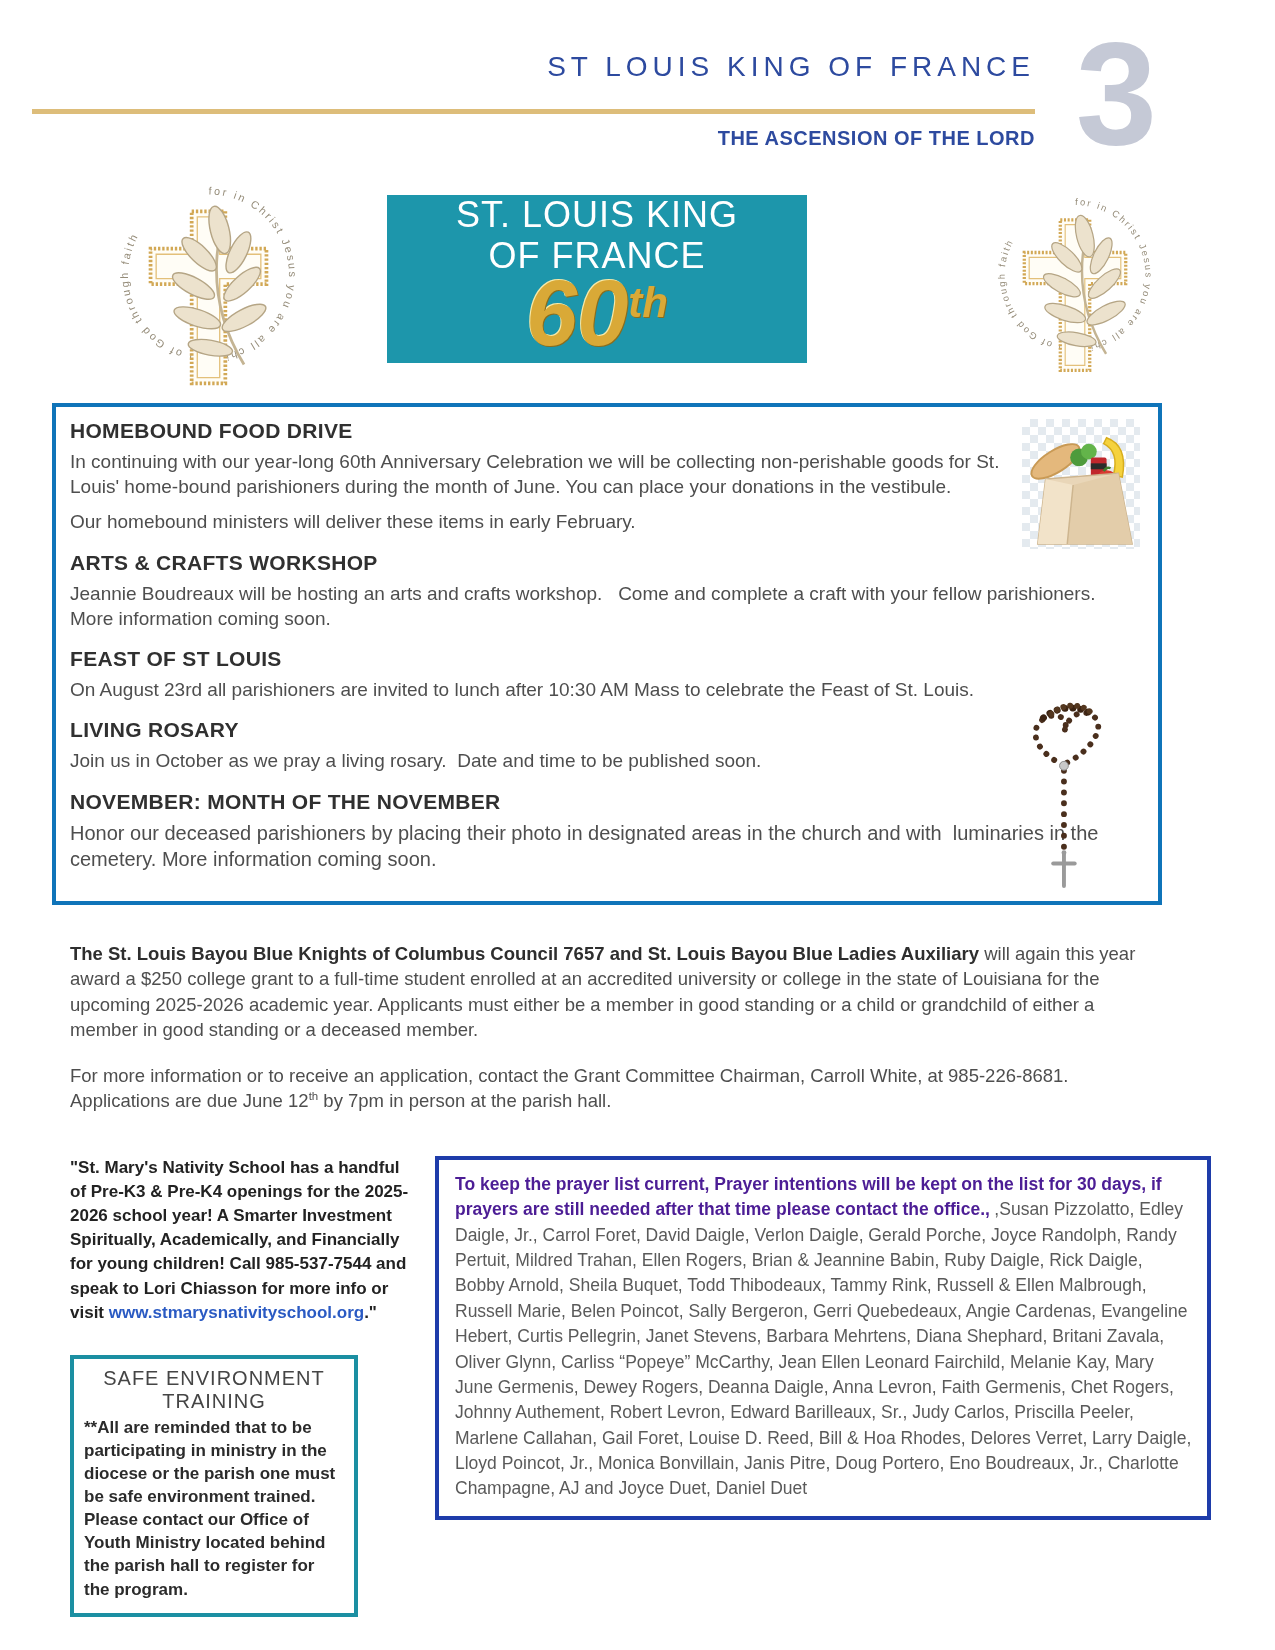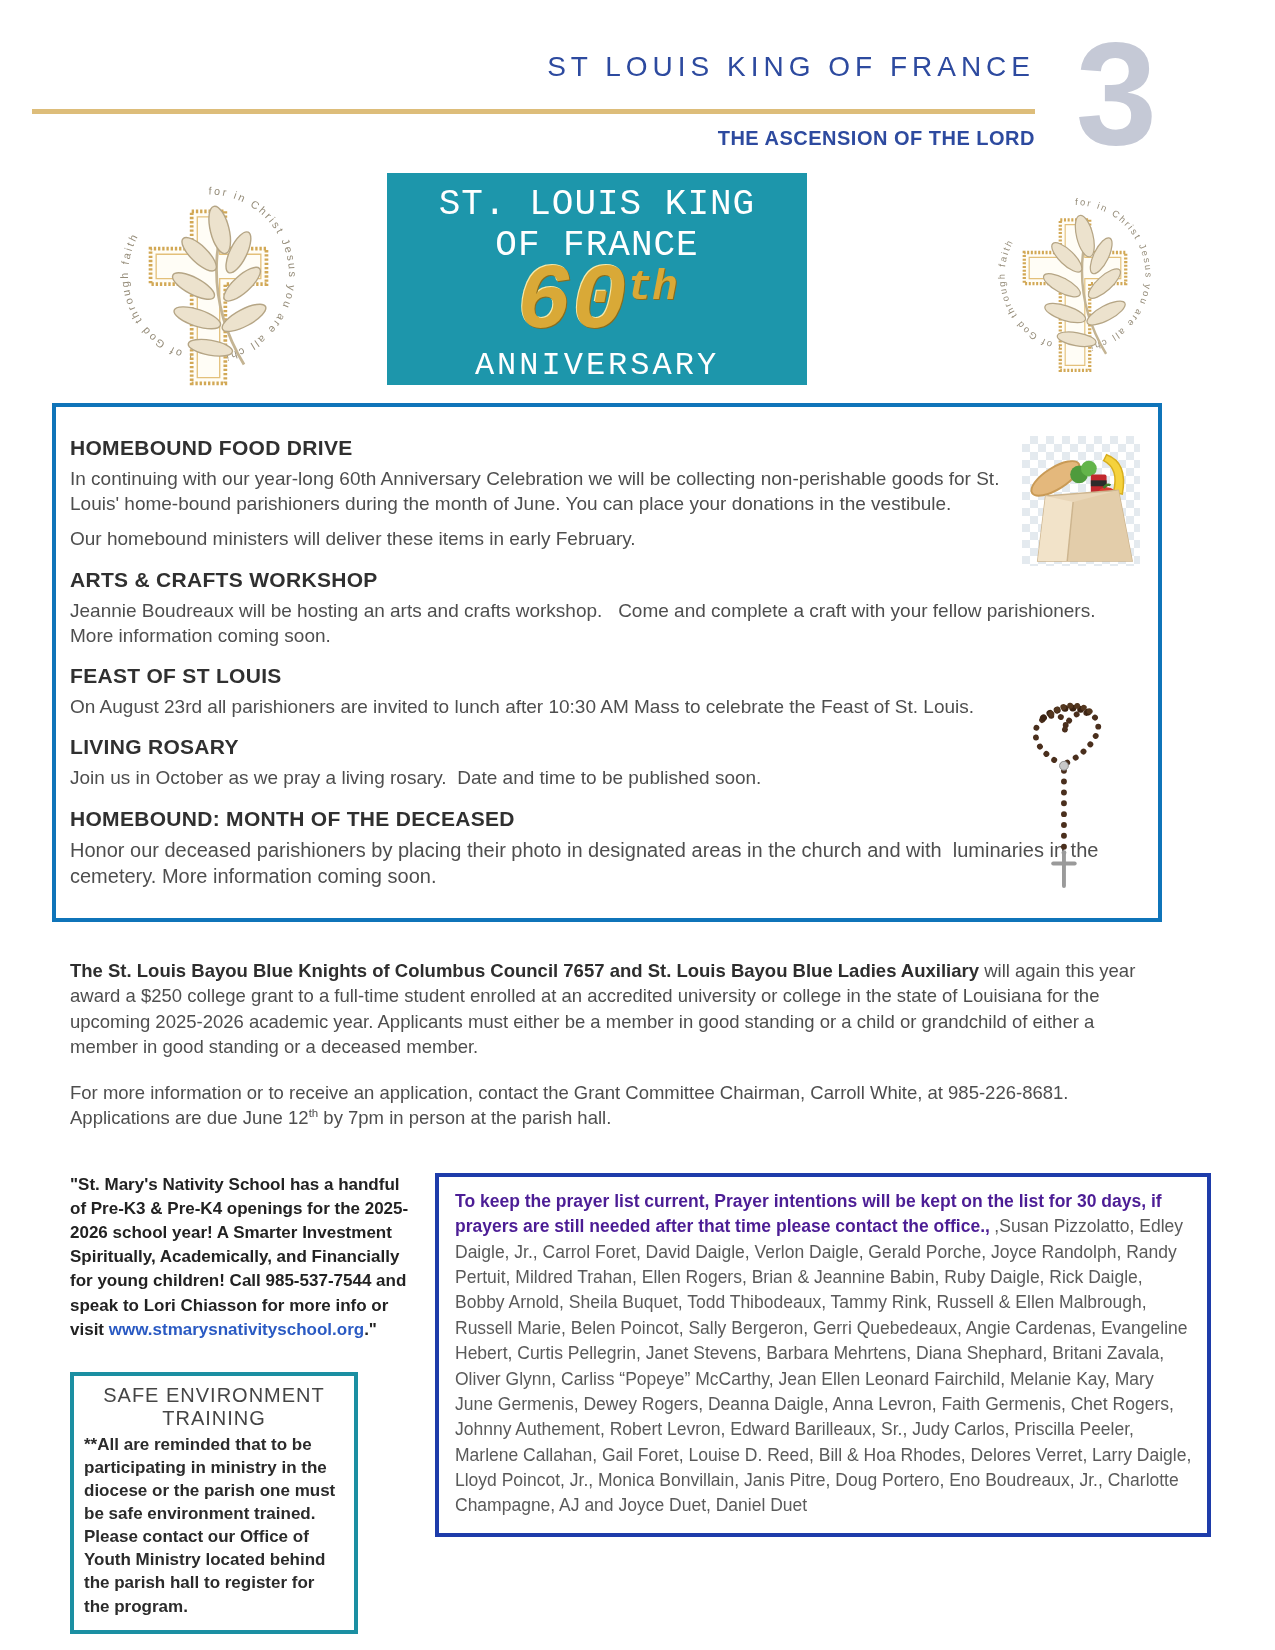--- a/index.html
+++ b/index.html
@@ -24,39 +24,39 @@
     position:absolute; top:28px; right:118px; font-size:146px; font-weight:bold;
     color:#c5c9d6; line-height:0.9;
   }
 
   
   .banner-row { display:flex; align-items:center; margin-top:22px; height:215px; }
   .cross-emblem { width:225px; height:215px; flex-shrink:0; }
   .cross-emblem.left  { margin-left:96px; }
   .cross-emblem.right { width:180px; height:195px; margin-left:auto; margin-right:110px; }
   .banner {
-    width:420px; height:212px; background:#1d96ab; margin-left:66px; flex-shrink:0;
-    color:#fff; text-align:center; font-family:Liberation Mono, monospace; padding-top:12px;
+    width:420px; height:168px; background:#1d96ab; margin-left:66px; flex-shrink:0;
+    color:#fff; text-align:center; font-family:Liberation Sans, sans-serif; 
   }
   .banner-line1, .banner-line2 { font-size:36px; letter-spacing:1px; line-height:1.12; }
   .banner-60 { line-height:0.9; margin-top:-4px; }
   .banner-60 .num {
     font-size:92px; font-style:italic; color:#d9a937; font-weight:bold;
     text-shadow:1px 1px 0 #8a6d1d, -1px -1px 0 #f7e9a8;
   }
   .banner-60 .suf {
     font-size:42px; font-style:italic; color:#d9a937; font-weight:bold;
     vertical-align:28px; text-shadow:1px 1px 0 #8a6d1d;
   }
   .banner-line3 { font-size:32px; letter-spacing:3px; margin-top:2px; }
 
   
   .events-box {
     position:relative; margin:16px 113px 0 52px;
-    border:4px solid #0f74b9; padding:27px 18px 18px 14px; background:#fff;
+    border:4px solid #0f74b9; padding:10px 18px 18px 14px; background:#fff;
   }
   .event-heading {
     font-size:21px; font-weight:bold; color:#303030; letter-spacing:0.3px;
     margin:16px 0 6px 0;
   }
   .event-heading.first { margin-top:2px; }
   .event-p { font-size:19px; color:#4e4e4e; line-height:1.33; margin:6px 0 10px 0; white-space:pre-wrap; }
   .event-p.last { font-size:20px; }
   .grocery-img {
     float:right; width:118px; height:130px; margin:2px 0 10px 16px;
@@ -178,21 +178,21 @@
 
   <div class="event-heading">ARTS &amp; CRAFTS WORKSHOP</div>
   <div class="event-p">Jeannie Boudreaux will be hosting an arts and crafts workshop.   Come and complete a craft with your fellow parishioners. More information coming soon.</div>
 
   <div class="event-heading">FEAST OF ST LOUIS</div>
   <div class="event-p">On August 23rd all parishioners are invited to lunch after 10:30 AM Mass to celebrate the Feast of St. Louis.</div>
 
   <div class="event-heading">LIVING ROSARY</div>
   <div class="event-p">Join us in October as we pray a living rosary.  Date and time to be published soon.</div>
 
-  <div class="event-heading">HOMEBOUND: MONTH OF THE DECEASED</div>
+  <div class="event-heading">NOVEMBER: MONTH OF THE NOVEMBER</div>
   <div class="event-p last">Honor our deceased parishioners by placing their photo in designated areas in the church and with  luminaries in the cemetery. More information coming soon.</div>
 
   <svg class="rosary-img" viewBox="0 0 90 195">
     <path d="M46,62 C16,48 10,24 28,14 C40,8 52,14 48,26" fill="none" stroke="#4a2f1d" stroke-width="6" stroke-linecap="round" stroke-dasharray="0.1,10"></path>
     <path d="M48,26 C52,10 68,4 78,13 C90,24 74,48 50,60" fill="none" stroke="#4a2f1d" stroke-width="6" stroke-linecap="round" stroke-dasharray="0.1,10"></path>
     <path d="M26,14 C42,0 66,2 78,12" fill="none" stroke="#3c2413" stroke-width="7" stroke-linecap="round" stroke-dasharray="0.1,8"></path>
     <path d="M34,10 C48,-2 66,0 74,8" fill="none" stroke="#54371f" stroke-width="6" stroke-linecap="round" stroke-dasharray="0.1,7"></path>
     <path d="M47,68 L47,150" fill="none" stroke="#4a2f1d" stroke-width="6" stroke-linecap="round" stroke-dasharray="0.1,11"></path>
     <circle cx="47" cy="63" r="4.5" fill="#c9c9c9" stroke="#8f8f8f"></circle>
     <g stroke="#9a9a9a" stroke-width="4" stroke-linecap="round">

